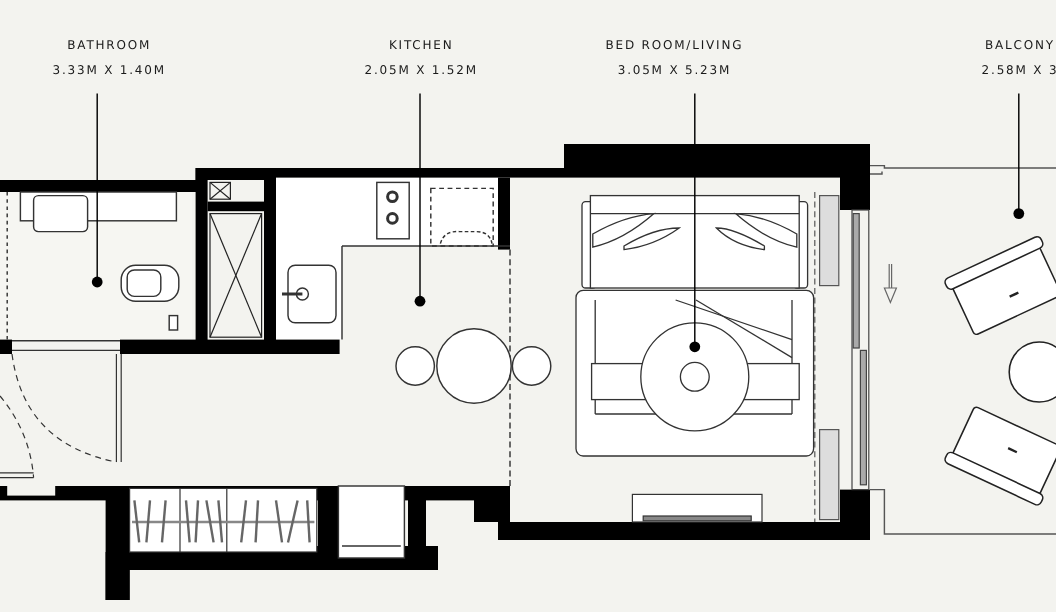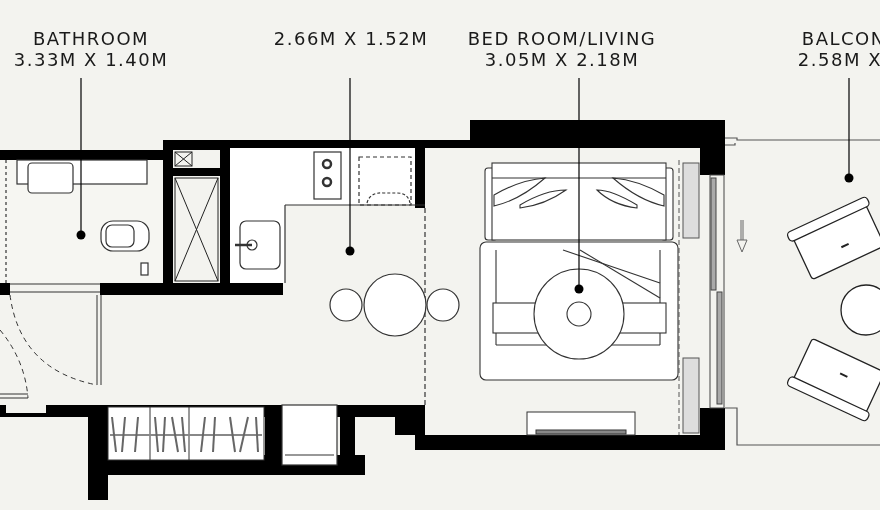--- a/index.html
+++ b/index.html
@@ -1,32 +1,33 @@
 <!DOCTYPE html>
 <html><head>
 <meta charset="utf-8">
 <style>
   html, body { margin:0; padding:0; }
   body { width:880px; height:510px; background:#f3f3ef; overflow:hidden; position:relative; font-family:"DejaVu Sans", sans-serif; }
-  .label { position:absolute; text-align:center; color:#1a1a1a; font-size:18px; letter-spacing:1.5px; line-height:21px; transform:translateX(-50%); white-space:nowrap; }
+  .label { position:absolute; text-align:center; color:#1a1a1a; font-size:10px; letter-spacing:1.5px; line-height:21px; transform:translateX(-50%); white-space:nowrap; }
   svg { position:absolute; left:0; top:0; }
 </style>
 </head>
 <body>
 
 <div class="label" style="left:91px;top:28px;">
   <div>BATHROOM</div>
   <div>3.33M X 1.40M</div>
 </div>
 <div class="label" style="left:351px;top:28px;">
-  <div>2.66M X 1.52M</div>
+  <div>KITCHEN</div>
+  <div>2.05M X 1.52M</div>
 </div>
 <div class="label" style="left:562px;top:28px;">
   <div>BED ROOM/LIVING</div>
-  <div>3.05M X 2.18M</div>
+  <div>3.05M X 5.23M</div>
 </div>
 <div class="label" style="left:850px;top:28px;">
   <div>BALCONY</div>
   <div>2.58M X 3</div>
 </div>
 
 <svg width="880" height="510" viewBox="0 0 880 510">
 
   <rect x="0" y="160" width="160" height="125" fill="#f6f6f2"></rect>
   <rect x="230" y="148" width="185" height="135" fill="#ffffff"></rect>

